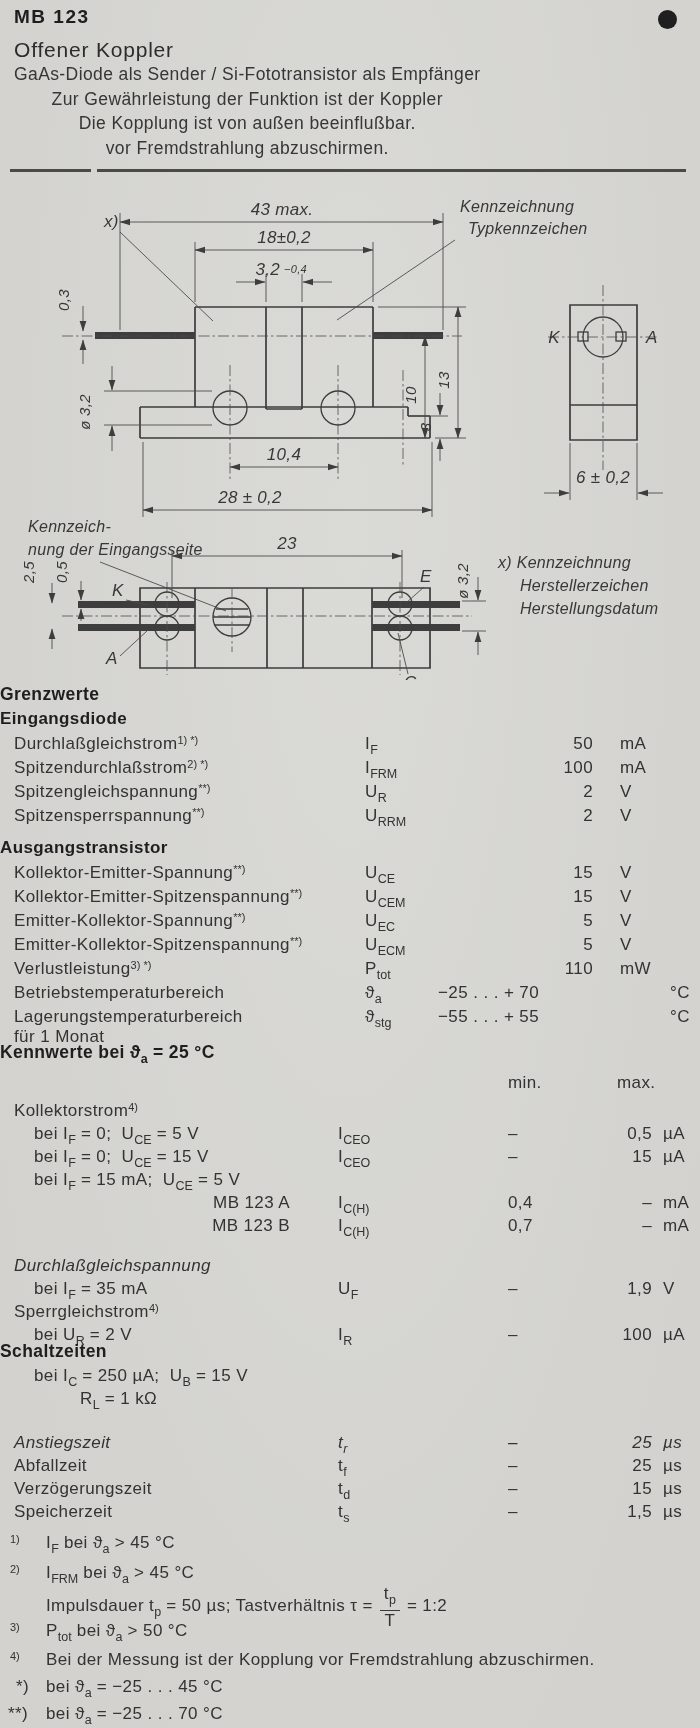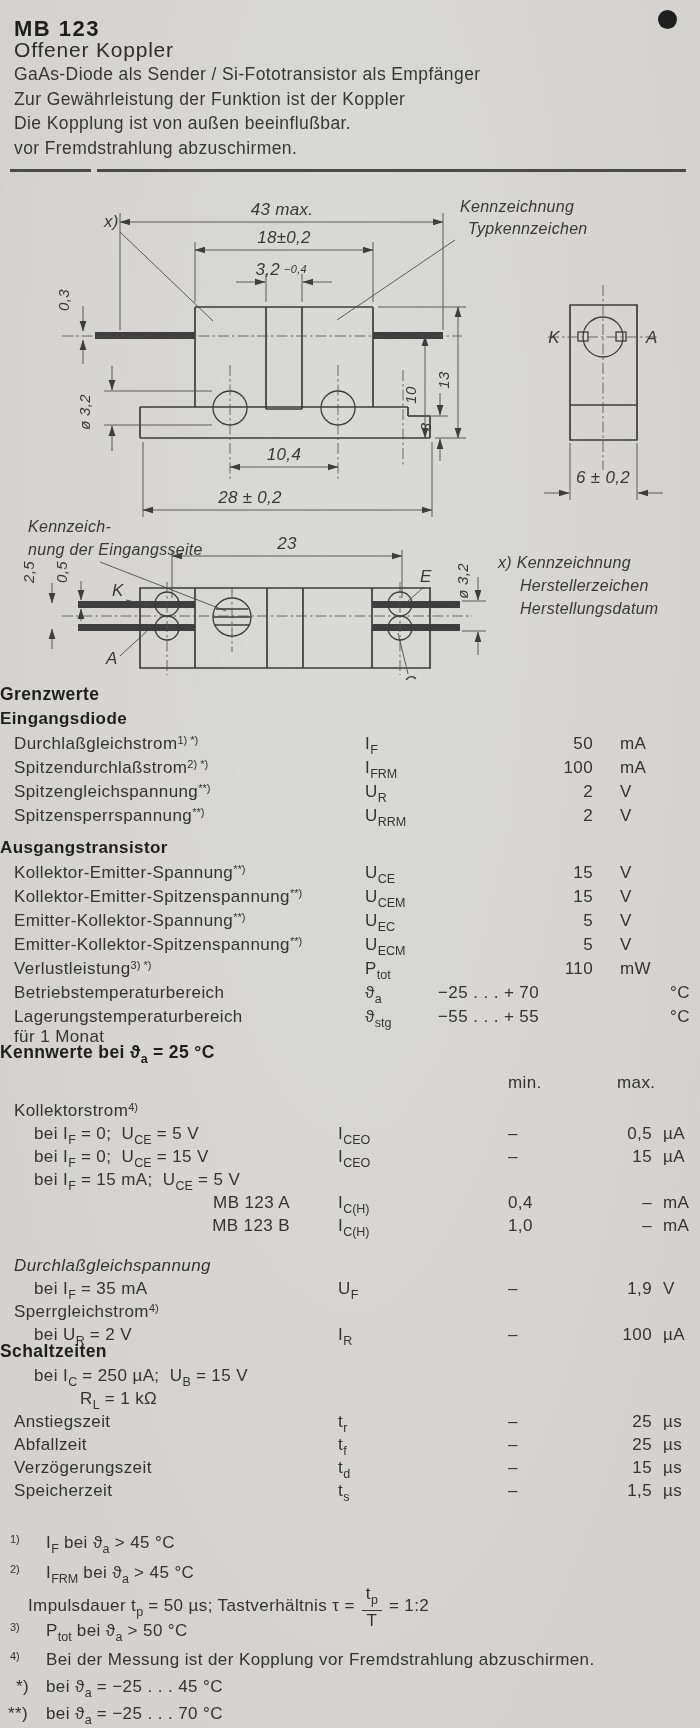--- a/index.html
+++ b/index.html
@@ -6,23 +6,23 @@
   .page{
     position:relative;width:700px;height:1728px;margin:0 auto;
     background:#d6d5d1;
     background-image:radial-gradient(ellipse at 50% 30%, #dadad6 0%, #d3d2ce 80%);
     overflow:hidden;
     font-family:"Liberation Sans","DejaVu Sans",sans-serif;
     color:#333;letter-spacing:.4px;
   }
   .abs{position:absolute;}
   
-  .product{left:14px;top:16px;font-size:22px;font-weight:bold;color:#1d1d1d;letter-spacing:1.5px;}
+  .product{left:14px;top:6px;font-size:19px;font-weight:bold;color:#1d1d1d;letter-spacing:1.5px;}
   .doctitle{left:14px;top:38px;font-size:21px;color:#2c2c2c;letter-spacing:.8px;}
-  .desc{left:14px;top:62px;font-size:17.5px;line-height:24.5px;color:#363636;}
+  .desc{left:14px;top:62px;font-size:17.5px;line-height:24.5px;color:#363636;text-align:center;}
   .dot{left:658px;top:10px;width:19px;height:19px;border-radius:50%;background:#1f1f1f;}
   .rule{top:169px;height:3px;background:#4a4a48;}
   .rule.r1{left:10px;width:81px;}
   .rule.r2{left:97px;width:589px;}
   
   .draw{left:0;top:180px;}
   .draw text{font:italic 15px "Liberation Sans","DejaVu Sans",sans-serif;fill:#383838;letter-spacing:.3px;}
   .draw text.big{font-size:17px;}
   .draw text.note{font-size:16px;}
   .o{fill:none;stroke:#3c3c3c;stroke-width:1.7;}
@@ -59,21 +59,21 @@
   sub{font-size:12.5px;vertical-align:-4.5px;letter-spacing:0;}
   
   .fns{position:absolute;left:0;top:1533px;width:700px;font-size:17px;color:#333;}
   .fn{position:relative;}
   .fnm{position:absolute;left:10px;}
   .fnm.star{left:16px;}
   .fnm.star2{left:8px;}
   .fnt{margin-left:46px;display:block;}
   .fn1{height:30px;}
   .fn2l1{height:22px;}
-  .fn2l2{height:36px;margin-left:28px;}
+  .fn2l2{height:36px;margin-left:46px;}
   .fn3{height:29px;}
   .fn4{height:27px;}
   .fn5{height:27px;}
   .fn6{height:27px;}
   .frac{display:inline-block;vertical-align:middle;text-align:center;margin:0 7px;line-height:17px;}
   .frac .n{display:block;border-bottom:1.5px solid #3a3a3a;padding:0 4px 1px;}
   .frac .dn{display:block;padding-top:1px;}
 </style>
 </head>
 <body>
@@ -330,21 +330,21 @@
         <div class="trow">
           <span class="lbl lvlr">MB 123 A</span>
           <span class="sym">I<sub>C(H)</sub></span>
           <span class="min">0,4</span>
           <span class="max">–</span>
           <span class="unit">mA</span>
         </div>
         <div class="trow">
           <span class="lbl lvlr">MB 123 B</span>
           <span class="sym">I<sub>C(H)</sub></span>
-          <span class="min">1,0</span>
+          <span class="min">0,7</span>
           <span class="max">–</span>
           <span class="unit">mA</span>
         </div>
         <div class="trow" style="margin-top: 17px; font-style: italic;">
           <span class="lbl">Durchlaßgleichspannung</span>
         </div>
         <div class="trow">
           <span class="lbl lvl1">bei I<sub>F</sub> = 35 mA</span>
           <span class="sym">U<sub>F</sub></span>
           <span class="min">–</span>
@@ -366,21 +366,21 @@
 
   <section class="tsec t2" style="top:1341px">
     <div class="secTitle">Schaltzeiten</div>
     <div>
         <div class="trow">
           <span class="lbl lvl1">bei I<sub>C</sub> = 250 µA;  U<sub>B</sub> = 15 V</span>
         </div>
         <div class="trow">
           <span class="lbl lvl2">R<sub>L</sub> = 1 kΩ</span>
         </div>
-        <div class="trow" style="margin-top: 0;">
+        <div class="trow" style="margin-top: 21px; font-style: italic;">
           <span class="lbl">Anstiegszeit</span>
           <span class="sym">t<sub>r</sub></span>
           <span class="min">–</span>
           <span class="max">25</span>
           <span class="unit">µs</span>
         </div>
         <div class="trow">
           <span class="lbl">Abfallzeit</span>
           <span class="sym">t<sub>f</sub></span>
           <span class="min">–</span>

